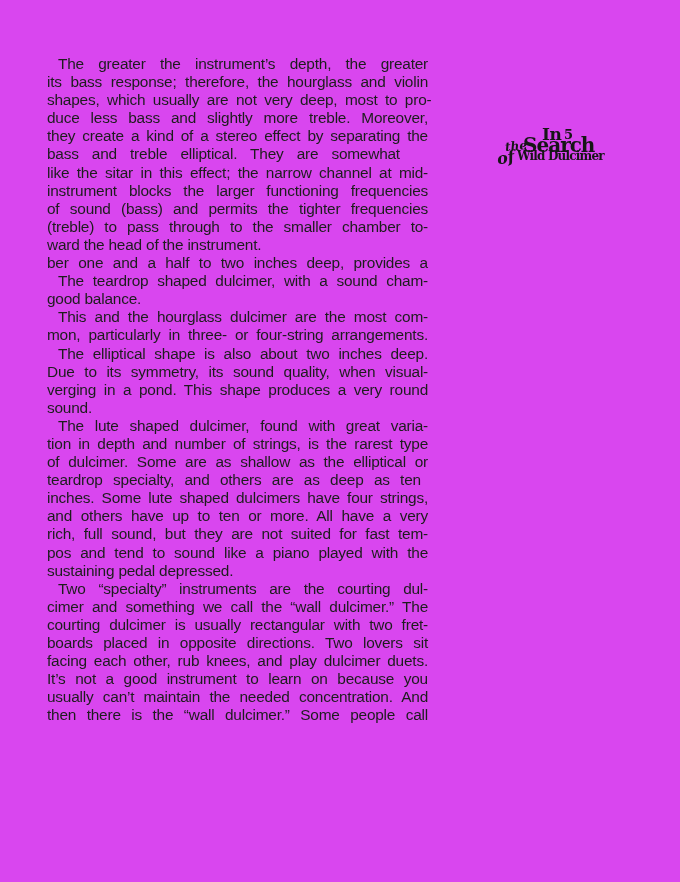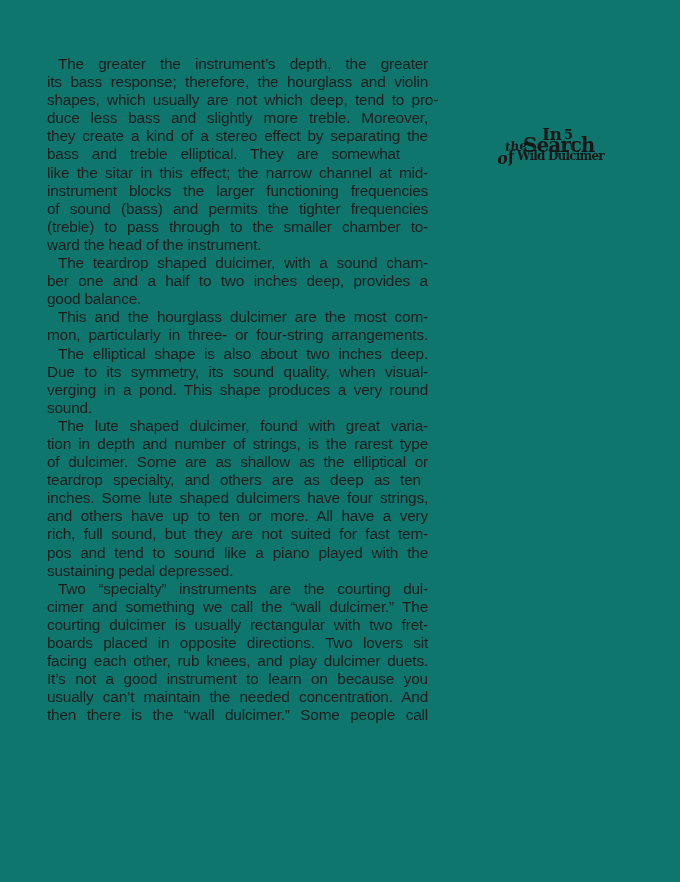--- a/index.html
+++ b/index.html
@@ -12,21 +12,21 @@
     background: #fefefe;
     font-family: "Liberation Sans", sans-serif;
     overflow: hidden;
     position: relative;
   }
   .page {
     position: absolute;
     left: 0; top: 0;
     width: 680px;
     height: 882px;
-    background: #0f766e;
+    background: #d946ef;
   }
   
   .text-block {
     position: absolute;
     left: 47px;
     top: 55px;
     width: 381px;
     color: #1d1d1d;
     font-size: 15.4px;
     line-height: 18.1px;
@@ -64,33 +64,33 @@
 </style>
 </head>
 <body>
 
 <div class="page">
 
   <div class="text-block" id="text-block">
       <div class="para">
         <div class="tline indent"><span style="word-spacing: 10.24px;">The greater the instrument’s depth, the greater</span></div>
         <div class="tline"><span style="word-spacing: 4.52px;">its bass response; therefore, the hourglass and violin</span></div>
-        <div class="tline"><span style="word-spacing: 3.4px;">shapes, which usually are not which deep, tend to pro-</span></div>
+        <div class="tline"><span style="word-spacing: 3.4px;">shapes, which usually are not very deep, most to pro-</span></div>
         <div class="tline"><span style="word-spacing: 6.97px;">duce less bass and slightly more treble. Moreover,</span></div>
         <div class="tline"><span style="word-spacing: 2.95px;">they create a kind of a stereo effect by separating the</span></div>
         <div class="tline"><span style="word-spacing: 9.04px;">bass and treble elliptical. They are somewhat</span></div>
         <div class="tline"><span style="word-spacing: 3.34px;">like the sitar in this effect; the narrow channel at mid-</span></div>
         <div class="tline"><span style="word-spacing: 7.96px;">instrument blocks the larger functioning frequencies</span></div>
         <div class="tline"><span style="word-spacing: 6.27px;">of sound (bass) and permits the tighter frequencies</span></div>
         <div class="tline"><span style="word-spacing: 6.13px;">(treble) to pass through to the smaller chamber to-</span></div>
         <div class="tline"><span>ward the head of the instrument.</span></div>
       </div>
       <div class="para">
+        <div class="tline"><span style="word-spacing: 5.45px;">ber one and a half to two inches deep, provides a</span></div>
         <div class="tline indent"><span style="word-spacing: 4.73px;">The teardrop shaped dulcimer, with a sound cham-</span></div>
-        <div class="tline"><span style="word-spacing: 5.45px;">ber one and a half to two inches deep, provides a</span></div>
         <div class="tline"><span>good balance.</span></div>
       </div>
       <div class="para">
         <div class="tline indent"><span style="word-spacing: 4.17px;">This and the hourglass dulcimer are the most com-</span></div>
         <div class="tline"><span style="word-spacing: 3.92px;">mon, particularly in three- or four-string arrangements.</span></div>
       </div>
       <div class="para">
         <div class="tline indent"><span style="word-spacing: 4.75px;">The elliptical shape is also about two inches deep.</span></div>
         <div class="tline"><span style="word-spacing: 5.59px;">Due to its symmetry, its sound quality, when visual-</span></div>
         <div class="tline"><span style="word-spacing: 3.57px;">verging in a pond. This shape produces a very round</span></div>

